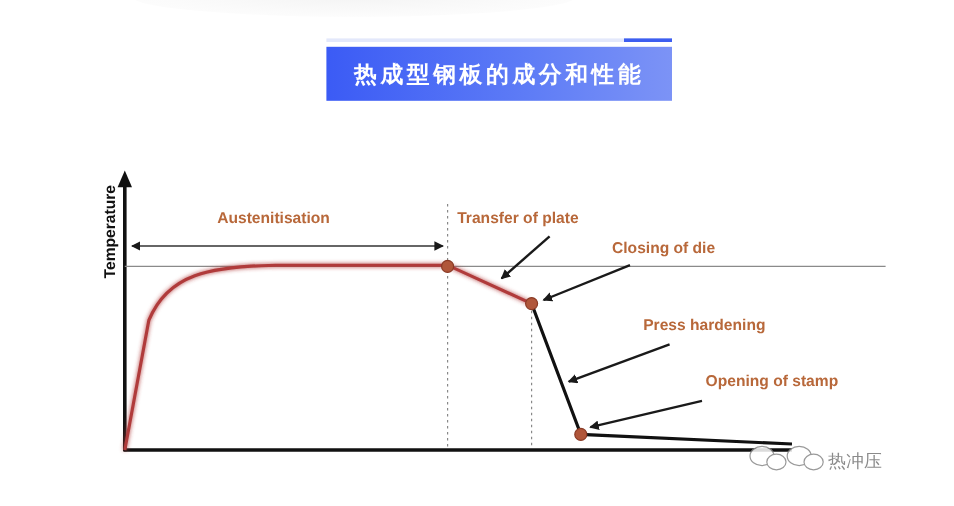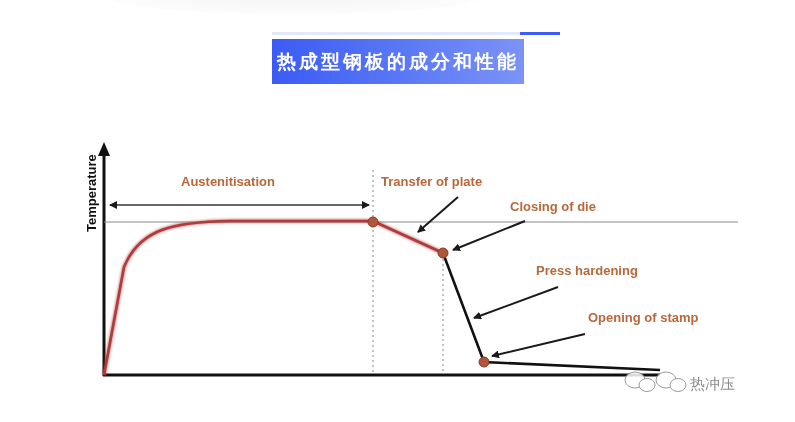--- a/index.html
+++ b/index.html
@@ -19,21 +19,21 @@
     }
     .title-bar-track {
       position: absolute; left: 0; top: 0; width: 288px; height: 3px;
       background: #e3e8fb;
     }
     .title-bar-accent {
       position: absolute; right: 0; top: 0; width: 40px; height: 3px;
       background: #3d5ef0;
     }
     .title-banner {
-      position: absolute; left: 0; top: 7px; width: 252px; height: 45px;
+      position: absolute; left: 0; top: 7px; width: 288px; height: 45px;
       background: linear-gradient(90deg, #3b5bf5 0%, #5f7df6 60%, #7c93f6 100%);
       color: #ffffff;
       font-size: 19px; font-weight: bold; letter-spacing: 3px;
       display: flex; align-items: center; justify-content: center;
       font-family: "DejaVu Sans", sans-serif;
     }
     .diagram {
       position: absolute; left: 0; top: 0; width: 795px; height: 422px;
     }
     .lbl {

